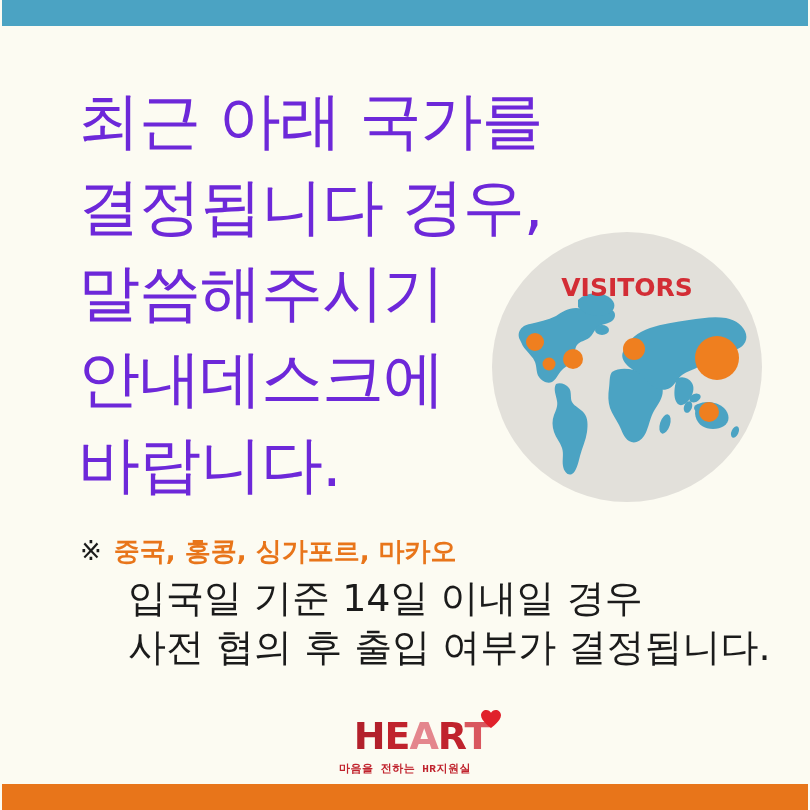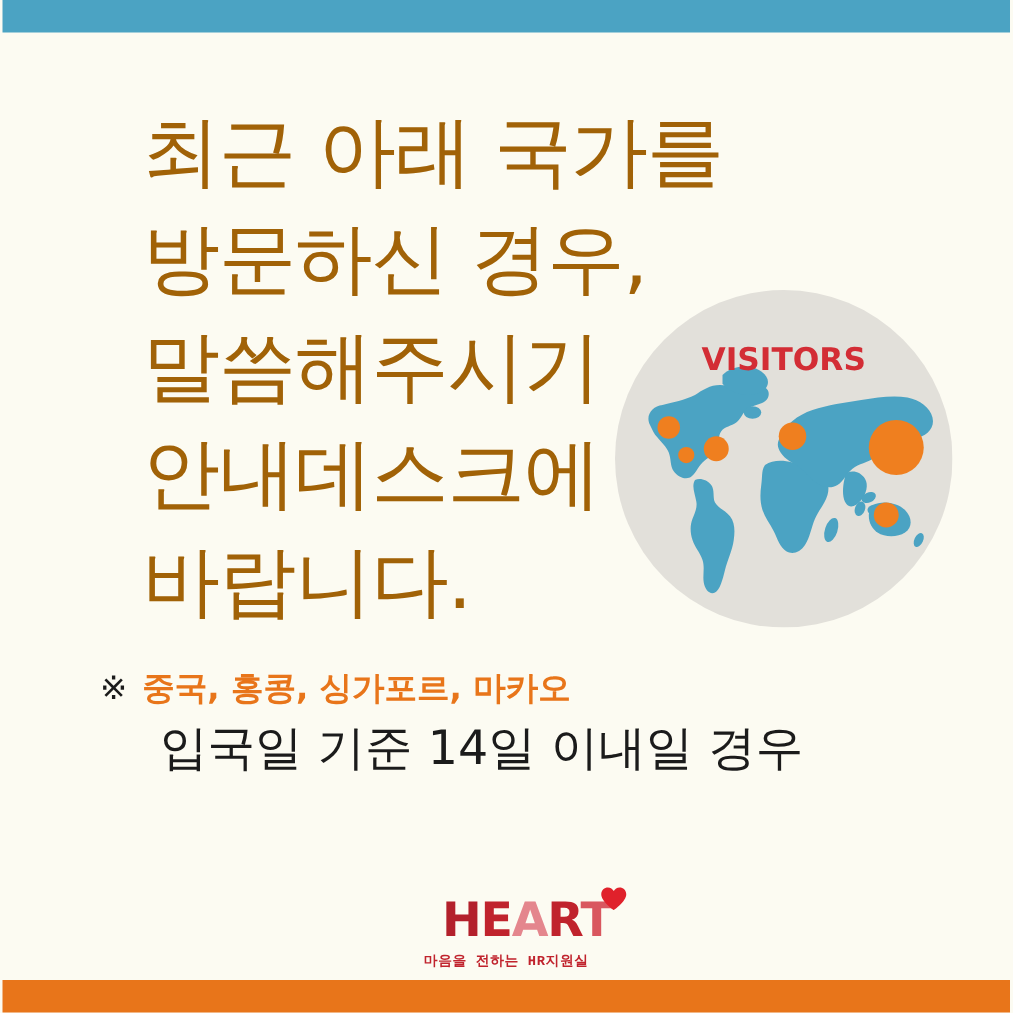--- a/index.html
+++ b/index.html
@@ -39,27 +39,26 @@
     height: 26px;
     background: #e8751a;
   }
 
   
   .headline {
     position: absolute;
     left: 78px;
     top: 78px;
     width: 470px;
-    color: #a16207;
+    color: #6d28d9;
     font-size: 62px;
     font-weight: 400;
     line-height: 86px;
     letter-spacing: -1px;
     white-space: nowrap;
-    margin-left: 36px;
   }
   .headline .hl-line { display: block; }
 
   
   .globe {
     position: absolute;
     left: 492px;
     top: 232px;
     width: 270px;
     height: 270px;
@@ -139,21 +138,21 @@
 </style>
 </head>
 <body>
 
 <div class="card">
 
   <div class="bar-top"></div>
 
   <div class="headline">
     <span class="hl-line">최근 아래 국가를</span>
-    <span class="hl-line">방문하신 경우,</span>
+    <span class="hl-line">결정됩니다 경우,</span>
     <span class="hl-line">말씀해주시기</span>
     <span class="hl-line">안내데스크에</span>
     <span class="hl-line">바랍니다.</span>
   </div>
 
   <div class="globe">
     <svg viewBox="0 0 270 270" xmlns="http://www.w3.org/2000/svg">
       <circle cx="135" cy="135" r="135" fill="#e2e0da"></circle>
 
       <g fill="#4ba3c3">
@@ -218,20 +217,21 @@
       <text x="135" y="64" text-anchor="middle" font-family="DejaVu Sans, Liberation Sans, sans-serif" font-size="25" font-weight="700" fill="#d32d35">VISITORS</text>
     </svg>
   </div>
 
   <div class="note">
     <div class="note-primary">
       <span class="note-mark">※</span><span class="note-countries">중국, 홍콩, 싱가포르, 마카오</span>
     </div>
     <div class="note-sub">
       <span class="note-sub-line">입국일 기준 14일 이내일 경우</span>
+      <span class="note-sub-line">사전 협의 후 출입 여부가 결정됩니다.</span>
     </div>
   </div>
 
   <div class="logo">
     <div class="logo-mark">
       <span class="logo-word"><span class="logo-h">H</span><span class="logo-e">E</span><span class="logo-a">A</span><span class="logo-r">R</span><span class="logo-t">T</span></span>
       <svg class="logo-heart" viewBox="0 0 24 22" xmlns="http://www.w3.org/2000/svg">
         <path d="M12 21 C12 21 1 13.5 1 7 C1 3.2 3.9 1 6.8 1 C9.2 1 11 2.4 12 4.2 C13 2.4 14.8 1 17.2 1 C20.1 1 23 3.2 23 7 C23 13.5 12 21 12 21 Z" fill="#e0212b"></path>
       </svg>
     </div>

